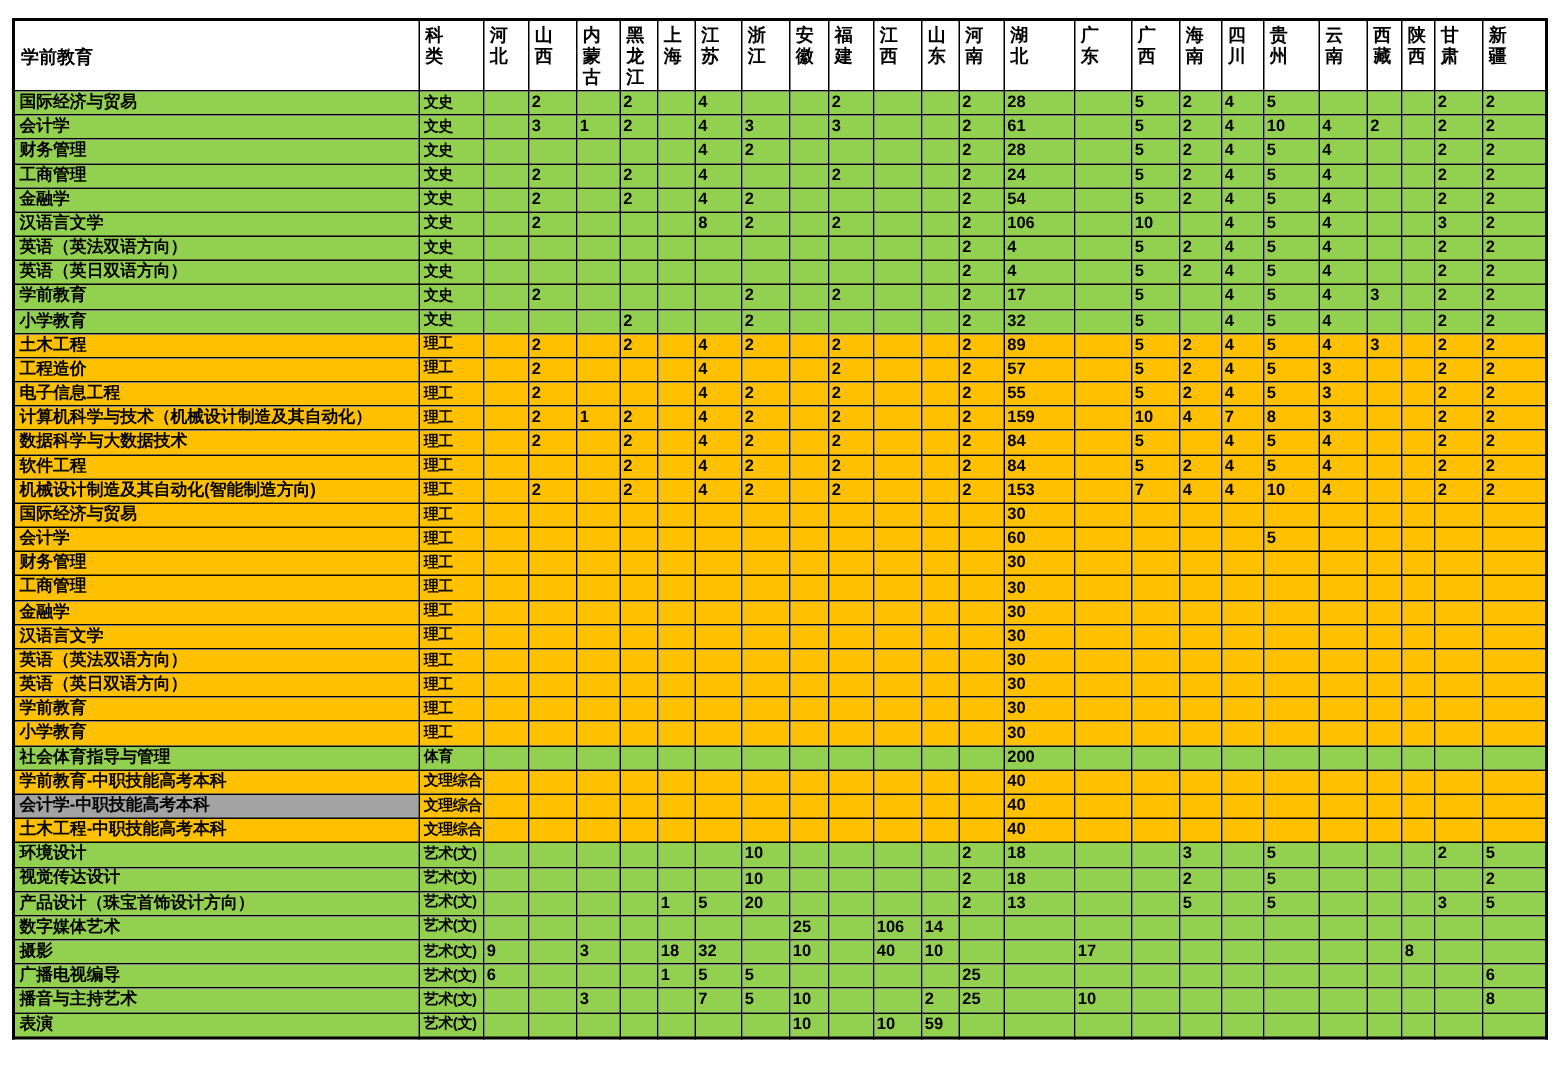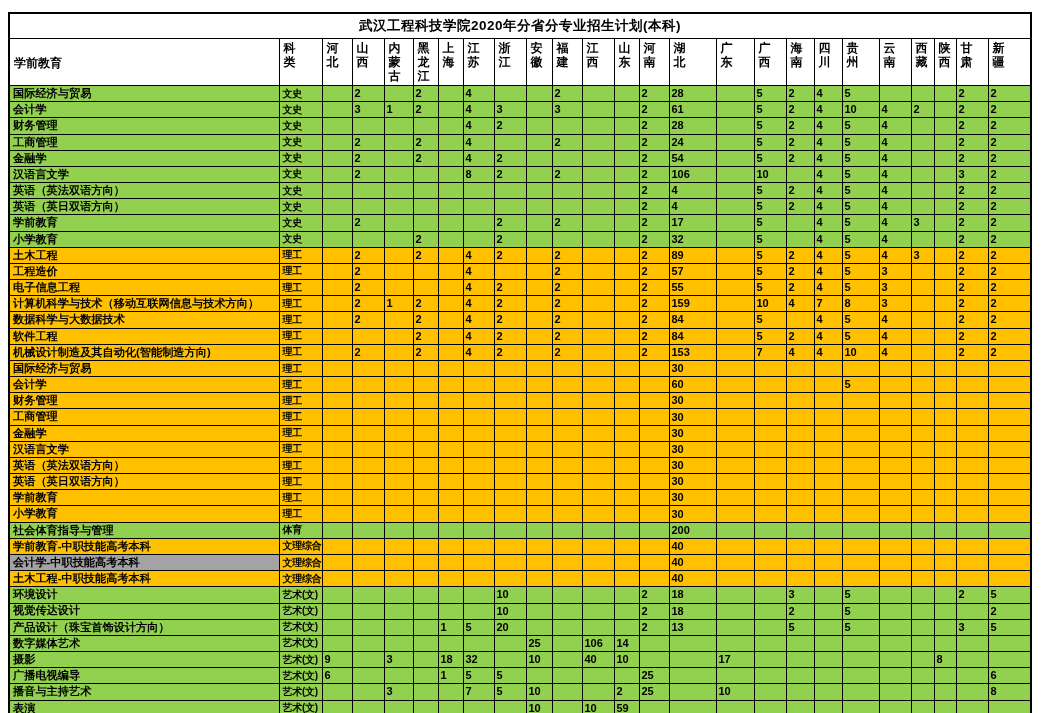--- a/index.html
+++ b/index.html
@@ -42,23 +42,20 @@
         <col style="width: 28px;">
         <col style="width: 28px;">
         <col style="width: 37px;">
         <col style="width: 32px;">
         <col style="width: 23px;">
         <col style="width: 22px;">
         <col style="width: 32px;">
         <col style="width: 43px;">
       </colgroup>
     <thead>
-      <tr class="title-row">
-        <th colspan="25">武汉工程科技学院2020年分省分专业招生计划(本科)</th>
-      </tr>
       <tr class="head-row" id="head-row">
         <th class="major-h">学前教育</th>
         <th class="cat-h"><span class="v">科类</span></th>
       <th><span class="v">河北</span></th>
           <th><span class="v">山西</span></th>
           <th><span class="v">内蒙古</span></th>
           <th><span class="v">黑龙江</span></th>
           <th><span class="v">上海</span></th>
           <th><span class="v">江苏</span></th>
           <th><span class="v">浙江</span></th>
@@ -426,21 +423,21 @@
           <td class="val-cell" style="background: rgb(255, 192, 0);">2</td>
           <td class="val-cell" style="background: rgb(255, 192, 0);">4</td>
           <td class="val-cell" style="background: rgb(255, 192, 0);">5</td>
           <td class="val-cell" style="background: rgb(255, 192, 0);">3</td>
           <td class="val-cell" style="background: rgb(255, 192, 0);"></td>
           <td class="val-cell" style="background: rgb(255, 192, 0);"></td>
           <td class="val-cell" style="background: rgb(255, 192, 0);">2</td>
           <td class="val-cell" style="background: rgb(255, 192, 0);">2</td>
         </tr>
         <tr>
-          <td class="name-cell" style="background: rgb(255, 192, 0);">计算机科学与技术（移动互联网信息与技术方向）</td>
+          <td class="name-cell" style="background: rgb(255, 192, 0);">计算机科学与技术（机械设计制造及其自动化）</td>
           <td class="cat-cell" style="background: rgb(255, 192, 0);">理工</td>
           <td class="val-cell" style="background: rgb(255, 192, 0);"></td>
           <td class="val-cell" style="background: rgb(255, 192, 0);">2</td>
           <td class="val-cell" style="background: rgb(255, 192, 0);">1</td>
           <td class="val-cell" style="background: rgb(255, 192, 0);">2</td>
           <td class="val-cell" style="background: rgb(255, 192, 0);"></td>
           <td class="val-cell" style="background: rgb(255, 192, 0);">4</td>
           <td class="val-cell" style="background: rgb(255, 192, 0);">2</td>
           <td class="val-cell" style="background: rgb(255, 192, 0);"></td>
           <td class="val-cell" style="background: rgb(255, 192, 0);">2</td>

